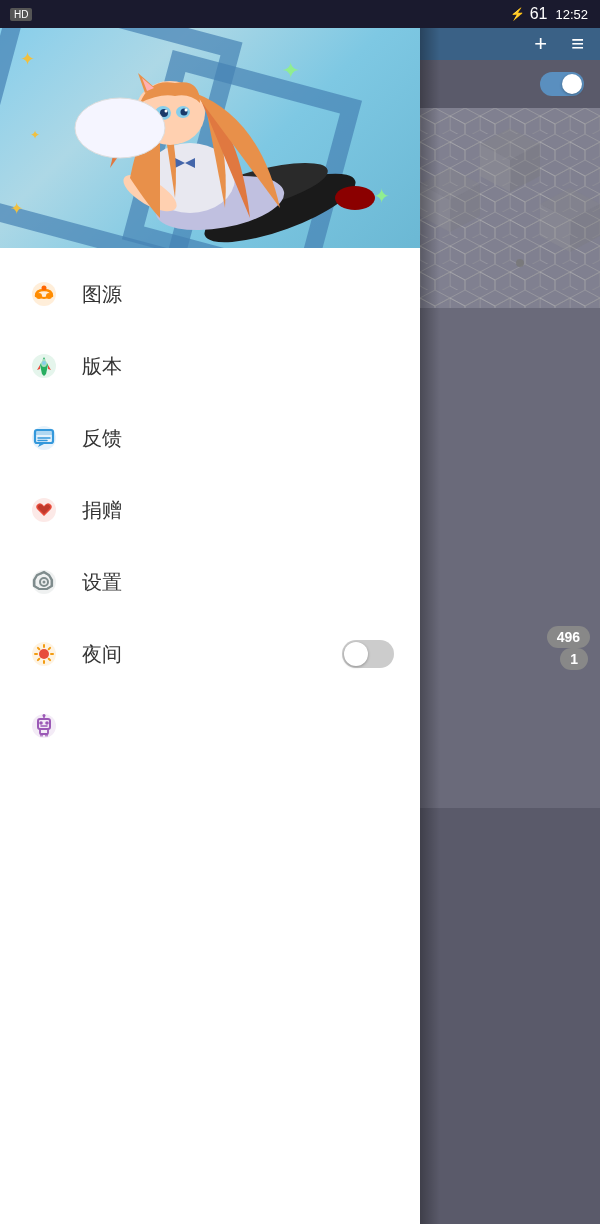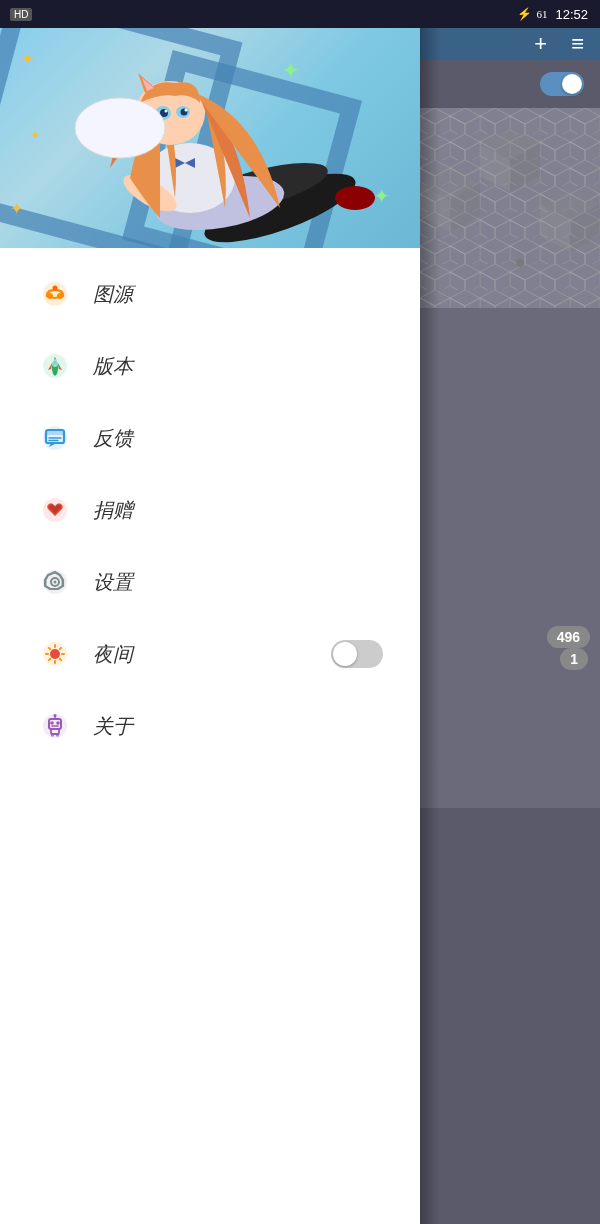--- a/index.html
+++ b/index.html
@@ -31,23 +31,22 @@
       font-size: 11px;
     }
     .status-icons {
       display: flex;
       align-items: center;
       gap: 4px;
       color: #fff;
       font-size: 12px;
     }
     .battery-text {
-      font-size: 11px;
+      font-size: 16px;
       color: #fff;
-      font-family: Liberation Serif, serif;
     }
     .time-text {
       font-size: 13px;
       font-weight: normal;
       color: #fff;
       margin-left: 4px;
     }
 
     
     .drawer {
@@ -116,22 +115,21 @@
     .sparkle-5 { top: 60px; left: 60px; color: #f0c040; font-size: 14px; }
 
     
     .char-svg {
       width: 320px;
       height: 200px;
     }
 
     
     .menu-list {
-      padding: 10px 13px;
-      font-style: italic;
+      padding: 10px 2px;
     }
 
     .menu-item {
       display: flex;
       align-items: center;
       padding: 18px 24px;
       cursor: pointer;
       position: relative;
     }
 
@@ -460,21 +458,20 @@
 
           <line x1="14" y1="7" x2="14" y2="4" stroke="#9b59b6" stroke-width="1.5"></line>
           <circle cx="14" cy="3.5" r="1.5" fill="#9b59b6"></circle>
 
           <rect x="10" y="17" width="8" height="5" rx="1" fill="none" stroke="#9b59b6" stroke-width="1.8"></rect>
 
           <rect x="10" y="21.5" width="3" height="3" rx="0.5" fill="#9b59b6" opacity="0.7"></rect>
           <rect x="15" y="21.5" width="3" height="3" rx="0.5" fill="#9b59b6" opacity="0.7"></rect>
         </svg>
       </div>
-      <span class="menu-label">关于</span>
     </div>
 
   </div>
 </div>
 
 <div class="drawer-shadow"></div>
 
 <div class="right-panel">
 
   <div class="right-topbar">

